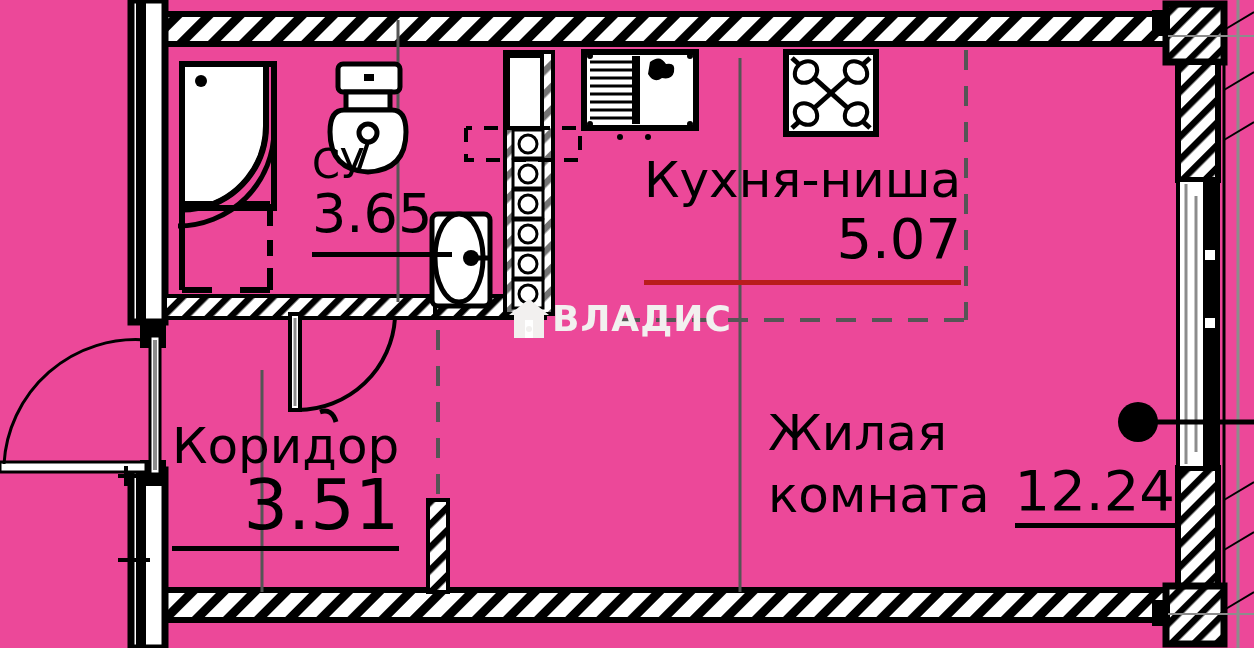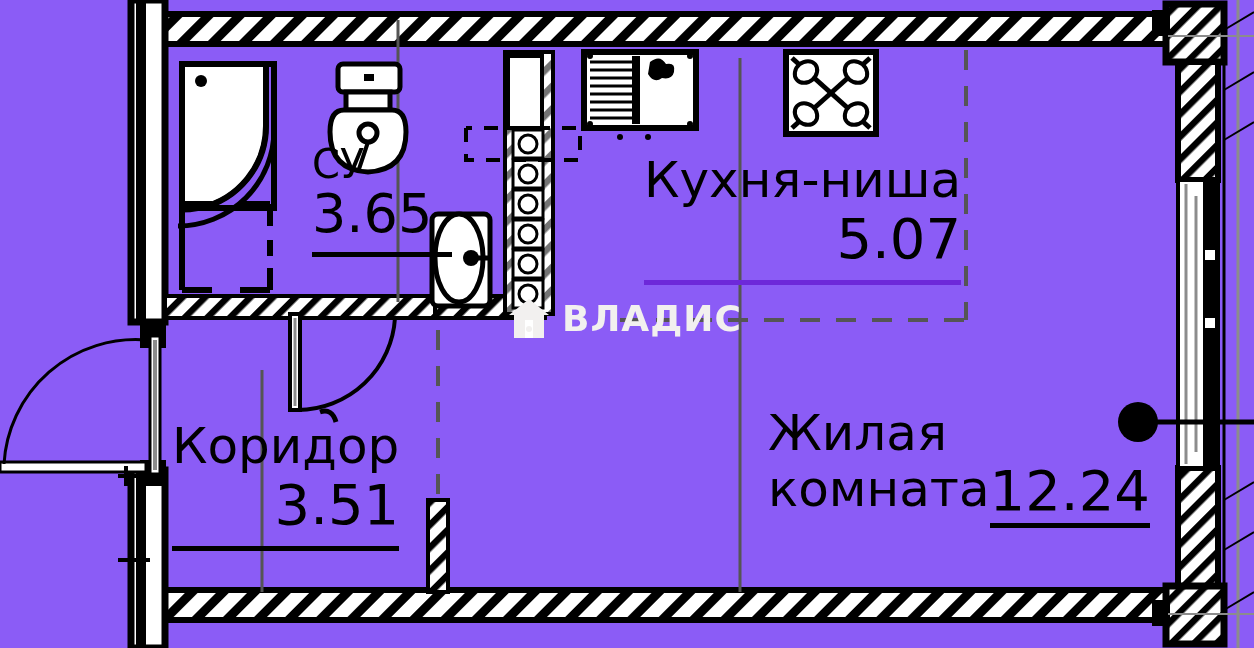--- a/index.html
+++ b/index.html
@@ -7,21 +7,21 @@
     padding: 0;
     background: #ffffff;
   }
   body {
     font-family: "DejaVu Sans", sans-serif;
   }
   #plan-root {
     position: relative;
     width: 1254px;
     height: 648px;
-    background: #8b5cf6;
+    background: #ec4899;
     overflow: hidden;
   }
   #plan-svg {
     position: absolute;
     left: 0;
     top: 0;
   }
   .room-label {
     position: absolute;
     color: #000000;
@@ -54,61 +54,62 @@
   }
   .lbl-kitchen {
     left: 644px;
     top: 152px;
     font-size: 50px;
     line-height: 56px;
   }
   .lbl-kitchen .room-area {
     font-size: 56px;
     line-height: 62px;
-    border-bottom: 5px solid #6d28d9;
+    border-bottom: 5px solid #b91c1c;
   }
   .lbl-corridor {
     left: 172px;
     top: 418px;
     font-size: 50px;
     line-height: 56px;
   }
   .lbl-corridor .room-area {
-    font-size: 56px;
+    font-size: 70px;
     line-height: 62px;
     border-bottom: 5px solid #000;
   }
   .lbl-living {
     left: 768px;
     top: 386px;
     font-size: 50px;
     line-height: 56px;
   }
   .lbl-living .living-line2 {
     display: flex;
-    align-items: flex-start;
-    gap: 0;
+    align-items: center;
+    gap: 9px;
   }
   .lbl-living .room-name {
     text-align: left;
     margin-top: 19px;
   }
   .lbl-living .living-area {
     font-size: 56px;
     line-height: 60px;
     border-bottom: 5px solid #000;
     padding-bottom: 2px;
+    margin-left: 16px;
   }
   .watermark {
     position: absolute;
     left: 508px;
     top: 296px;
     display: flex;
     align-items: center;
-    gap: 12px;
+    gap: 2px;
     opacity: 1;
     pointer-events: none;
   }
   .watermark-text {
     font-family: "DejaVu Sans", sans-serif;
     font-size: 36px;
     font-weight: 700;
     color: #f2f0ef;
     letter-spacing: 1px;
   }

